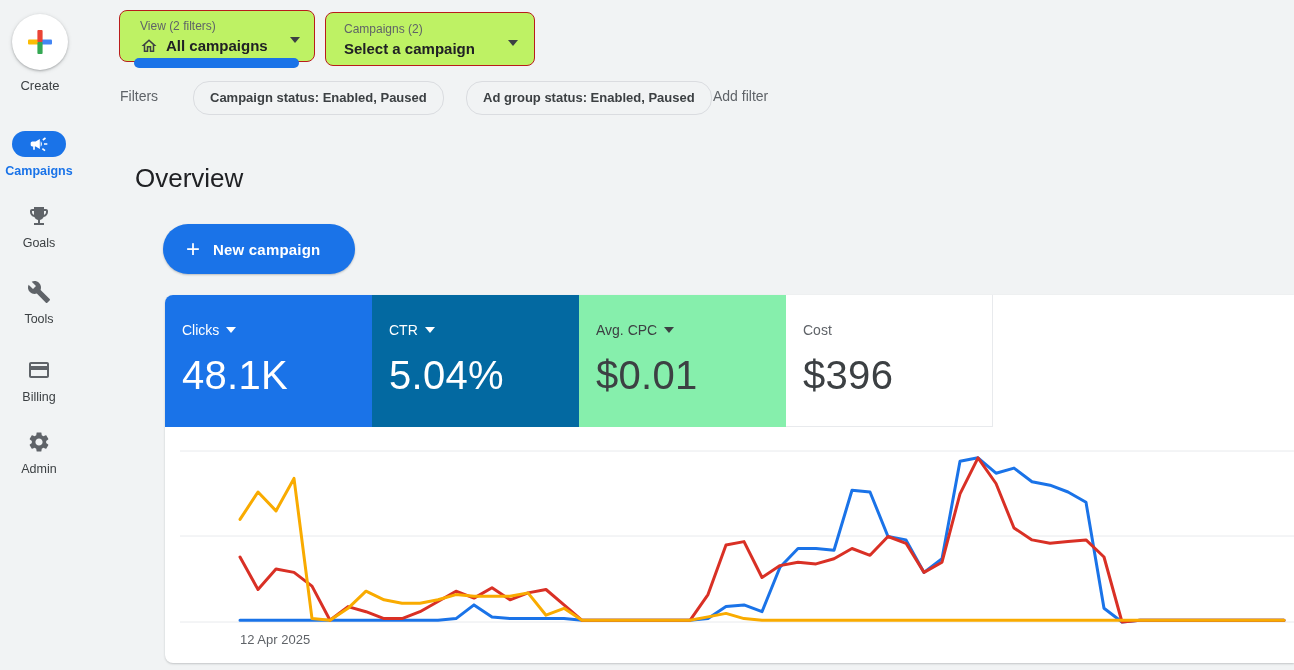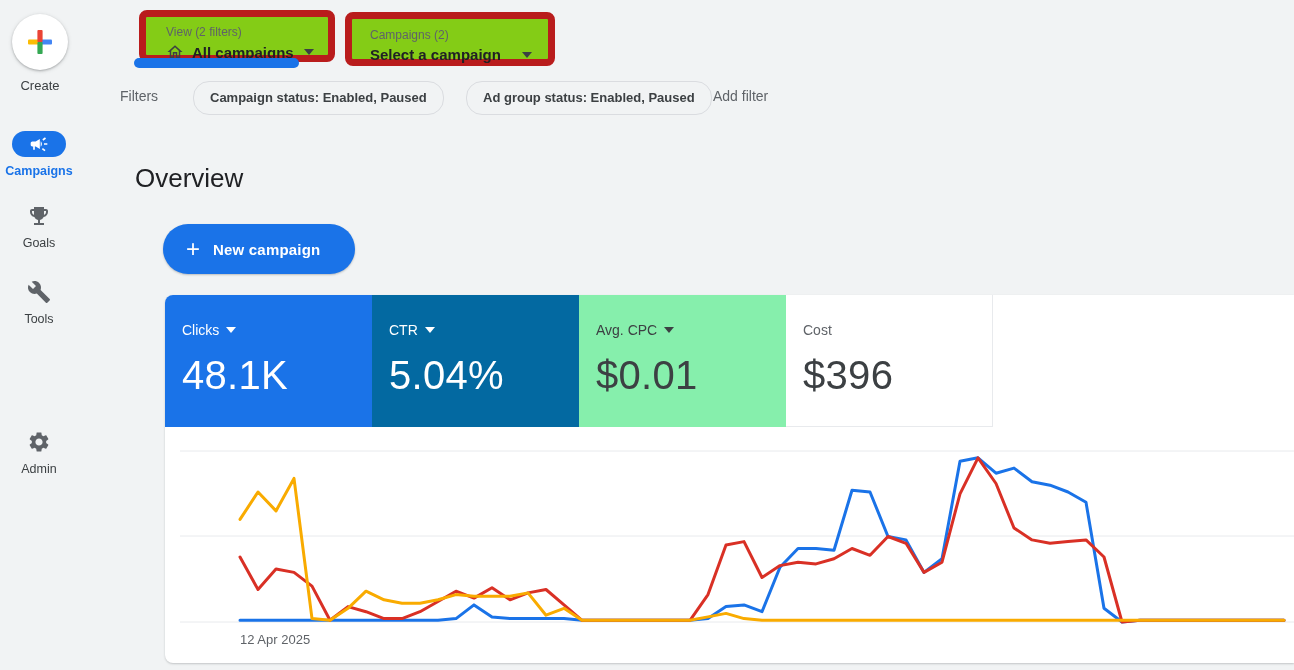--- a/index.html
+++ b/index.html
@@ -12,26 +12,26 @@
       background:#fff;box-shadow:0 1px 2px rgba(60,64,67,.3),0 1px 4px rgba(60,64,67,.18);
       display:flex;align-items:center;justify-content:center;cursor:pointer;}
   .create-label{position:absolute;left:0;top:78px;width:80px;text-align:center;font-size:13px;color:#3c4043;}
   .nav-item{position:absolute;left:0;width:78px;display:flex;flex-direction:column;align-items:center;cursor:pointer;}
   .nav-item .icn{height:26px;display:flex;align-items:center;justify-content:center;}
   .nav-item .lbl{margin-top:7px;font-size:12.5px;color:#3c4043;}
   .nav-item.active .lbl{color:#1a73e8;font-weight:bold;}
   .pill{width:54px;height:26px;border-radius:13px;background:#1a73e8;display:flex;align-items:center;justify-content:center;}
 
   
-  .dd{position:absolute;background:#84cc16;border:7px solid #b91c1c;border-radius:8px;box-sizing:border-box;cursor:pointer;margin-left:20px;}
+  .dd{position:absolute;background:#bef264;border:1px solid #b91c1c;border-radius:8px;box-sizing:border-box;cursor:pointer;}
   .dd-label{font-size:12px;color:#5f6368;}
   .dd-value{font-size:15px;color:#202124;font-weight:bold;}
   .view-dd{left:119px;top:10px;width:196px;height:52px;padding:8px 14px 0 20px;}
   .camp-dd{left:325px;top:12px;width:210px;height:54px;padding:9px 16px 0 18px;}
-  .dd-row{display:flex;align-items:center;margin-top:4px;}
+  .dd-row{display:flex;align-items:flex-start;margin-top:4px;}
   .caret{width:0;height:0;border-left:5px solid transparent;border-right:5px solid transparent;
          border-top:6px solid #5f6368;display:inline-block;}
   .dd-caret{margin-left:auto;border-top-color:#3c4043;}
   .view-underline{position:absolute;left:134px;top:58px;width:165px;height:10px;background:#1a73e8;border-radius:5px;}
 
   
   .filters-label{position:absolute;left:120px;top:88px;font-size:14px;color:#5f6368;}
   .chip{position:absolute;top:81px;height:32px;line-height:32px;border:1px solid #dadce0;border-radius:16px;
         padding:0 16px;font-size:13px;font-weight:bold;color:#3c4043;cursor:pointer;white-space:nowrap;}
   .chip1{left:193px;}
@@ -103,20 +103,28 @@
 
     <div class="nav-item" style="top:279px">
       <div class="icn">
         <svg width="24" height="24" viewBox="0 0 24 24" fill="#5f6368">
           <path d="M22.7 19l-9.1-9.1c.9-2.3.4-5-1.5-6.9-2-2-5-2.4-7.4-1.3L9 6 6 9 1.6 4.7C.4 7.1.9 10.1 2.9 12.1c1.9 1.9 4.6 2.4 6.9 1.5l9.1 9.1c.4.4 1 .4 1.4 0l2.3-2.3c.5-.4.5-1.1.1-1.4z"></path>
         </svg>
         </div>
       <div class="lbl">Tools</div>
     </div>
 
+    <div class="nav-item" style="top:357px">
+      <div class="icn">
+        <svg width="24" height="24" viewBox="0 0 24 24" fill="#5f6368">
+          <path d="M20 4H4c-1.11 0-1.99.89-1.99 2L2 18c0 1.11.89 2 2 2h16c1.11 0 2-.89 2-2V6c0-1.11-.89-2-2-2zm0 14H4v-6h16v6zm0-10H4V6h16v2z"></path>
+        </svg>
+        </div>
+      <div class="lbl">Billing</div>
+    </div>
 
     <div class="nav-item" style="top:429px">
       <div class="icn">
         <svg width="24" height="24" viewBox="0 0 24 24" fill="#5f6368">
           <path d="M19.14 12.94c.04-.3.06-.61.06-.94 0-.32-.02-.64-.07-.94l2.03-1.58c.18-.14.23-.41.12-.61l-1.92-3.32c-.12-.22-.37-.29-.59-.22l-2.39.96c-.5-.38-1.03-.7-1.62-.94l-.36-2.54c-.04-.24-.24-.41-.48-.41h-3.84c-.24 0-.43.17-.47.41l-.36 2.54c-.59.24-1.13.57-1.62.94l-2.39-.96c-.22-.08-.47 0-.59.22L2.74 8.87c-.12.21-.08.47.12.61l2.03 1.58c-.05.3-.09.63-.09.94s.02.64.07.94l-2.03 1.58c-.18.14-.23.41-.12.61l1.92 3.32c.12.22.37.29.59.22l2.39-.96c.5.38 1.03.7 1.62.94l.36 2.54c.05.24.24.41.48.41h3.84c.24 0 .44-.17.47-.41l.36-2.54c.59-.24 1.13-.56 1.62-.94l2.39.96c.22.08.47 0 .59-.22l1.92-3.32c.12-.22.07-.47-.12-.61l-2.01-1.58zM12 15.6c-1.98 0-3.6-1.62-3.6-3.6s1.62-3.6 3.6-3.6 3.6 1.62 3.6 3.6-1.62 3.6-3.6 3.6z"></path>
         </svg>
         </div>
       <div class="lbl">Admin</div>
     </div>
   </div>

